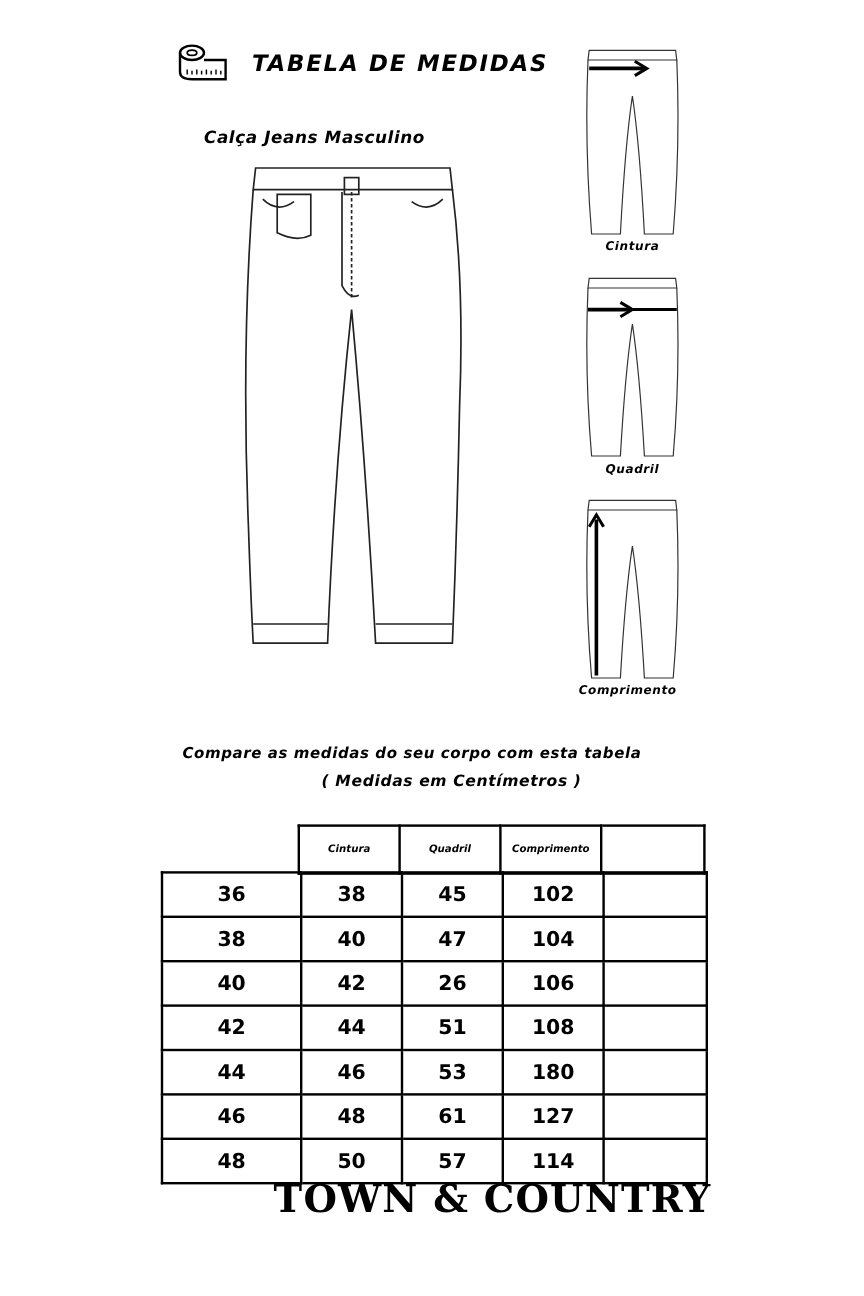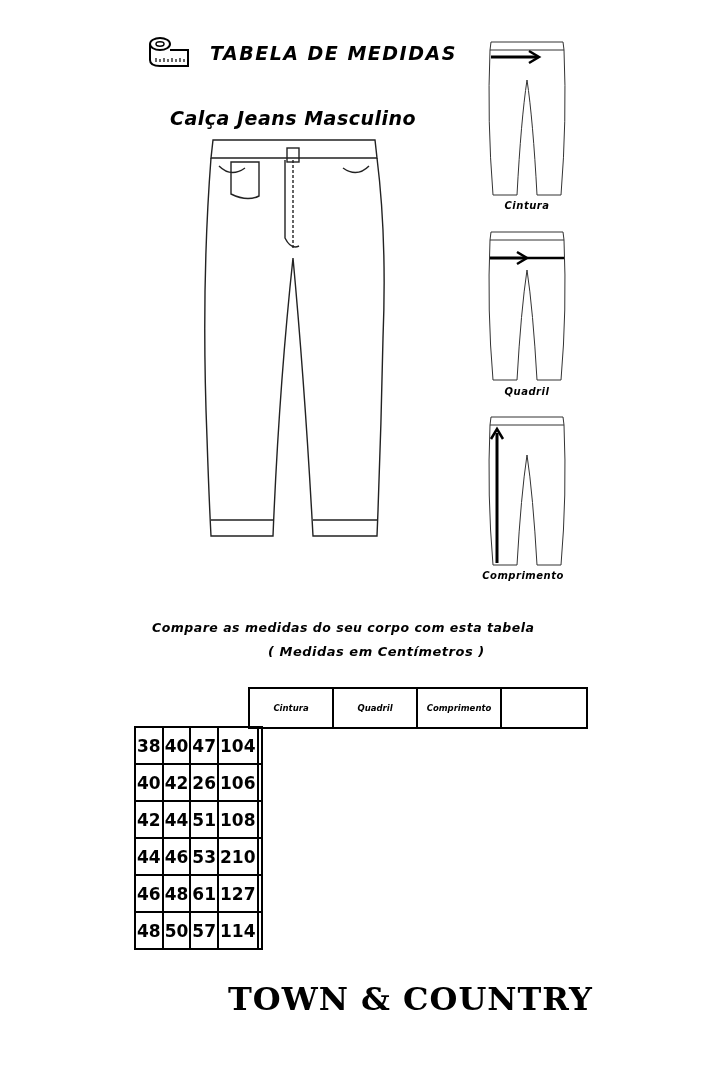--- a/index.html
+++ b/index.html
@@ -1,20 +1,20 @@
 <!DOCTYPE html>
 <html><head>
 <meta charset="utf-8">
 <style>
   html, body { margin:0; padding:0; background:#ffffff; }
   body { width:720px; height:1080px; position:relative; overflow:hidden; font-family:"DejaVu Sans", sans-serif; color:#000; }
   .abs { position:absolute; }
   .italic-head { font-family:"DejaVu Sans", sans-serif; font-weight:bold; font-style:italic; letter-spacing:0.5px; }
   #title { left:210px; top:42px; font-size:19px; letter-spacing:1.5px;text-align:center; }
-  #subtitle { left:170px; top:107px; font-size:19px; }
+  #subtitle { left:170px; top:107px; font-size:14px; }
   .tape { left:148px; top:36px; width:42px; height:32px; }
   .main-pants { left:195px; top:138px; width:200px; height:410px; }
   .thumb { width:80px; }
   .thumb-label { font-size:10px; text-align:center; width:110px; }
   #compare { left:152px; top:620px; font-size:12.5px; }
   #units { left:268px; top:644px; font-size:13px; }
   table.grid { position:absolute; border-collapse:collapse; }
   .hdr { left:248px; top:687px; }
   .hdr td { border:2px solid #000; height:36px; font-size:8.5px; text-align:center; font-weight:bold; font-style:italic; }
   .body-tbl { left:134px; top:726px; }
@@ -89,20 +89,27 @@
     <td style="width:80px">Cintura</td>
     <td style="width:80px">Quadril</td>
     <td style="width:80px">Comprimento</td>
     <td style="width:82px"></td>
   </tr>
 </tbody>
   </table>
 
 <table class="grid body-tbl">
   <tbody>
+      <tr>
+    <td style="width:112px">36</td>
+    <td style="width:80px">38</td>
+    <td style="width:80px">45</td>
+    <td style="width:80px">102</td>
+    <td style="width:82px"></td>
+  </tr>
   <tr>
     <td>38</td>
     <td>40</td>
     <td>47</td>
     <td>104</td>
     <td></td>
   </tr>
   <tr>
     <td>40</td>
     <td>42</td>
@@ -114,21 +121,21 @@
     <td>42</td>
     <td>44</td>
     <td>51</td>
     <td>108</td>
     <td></td>
   </tr>
   <tr>
     <td>44</td>
     <td>46</td>
     <td>53</td>
-    <td>210</td>
+    <td>180</td>
     <td></td>
   </tr>
   <tr>
     <td>46</td>
     <td>48</td>
     <td>61</td>
     <td>127</td>
     <td></td>
   </tr>
   <tr>

